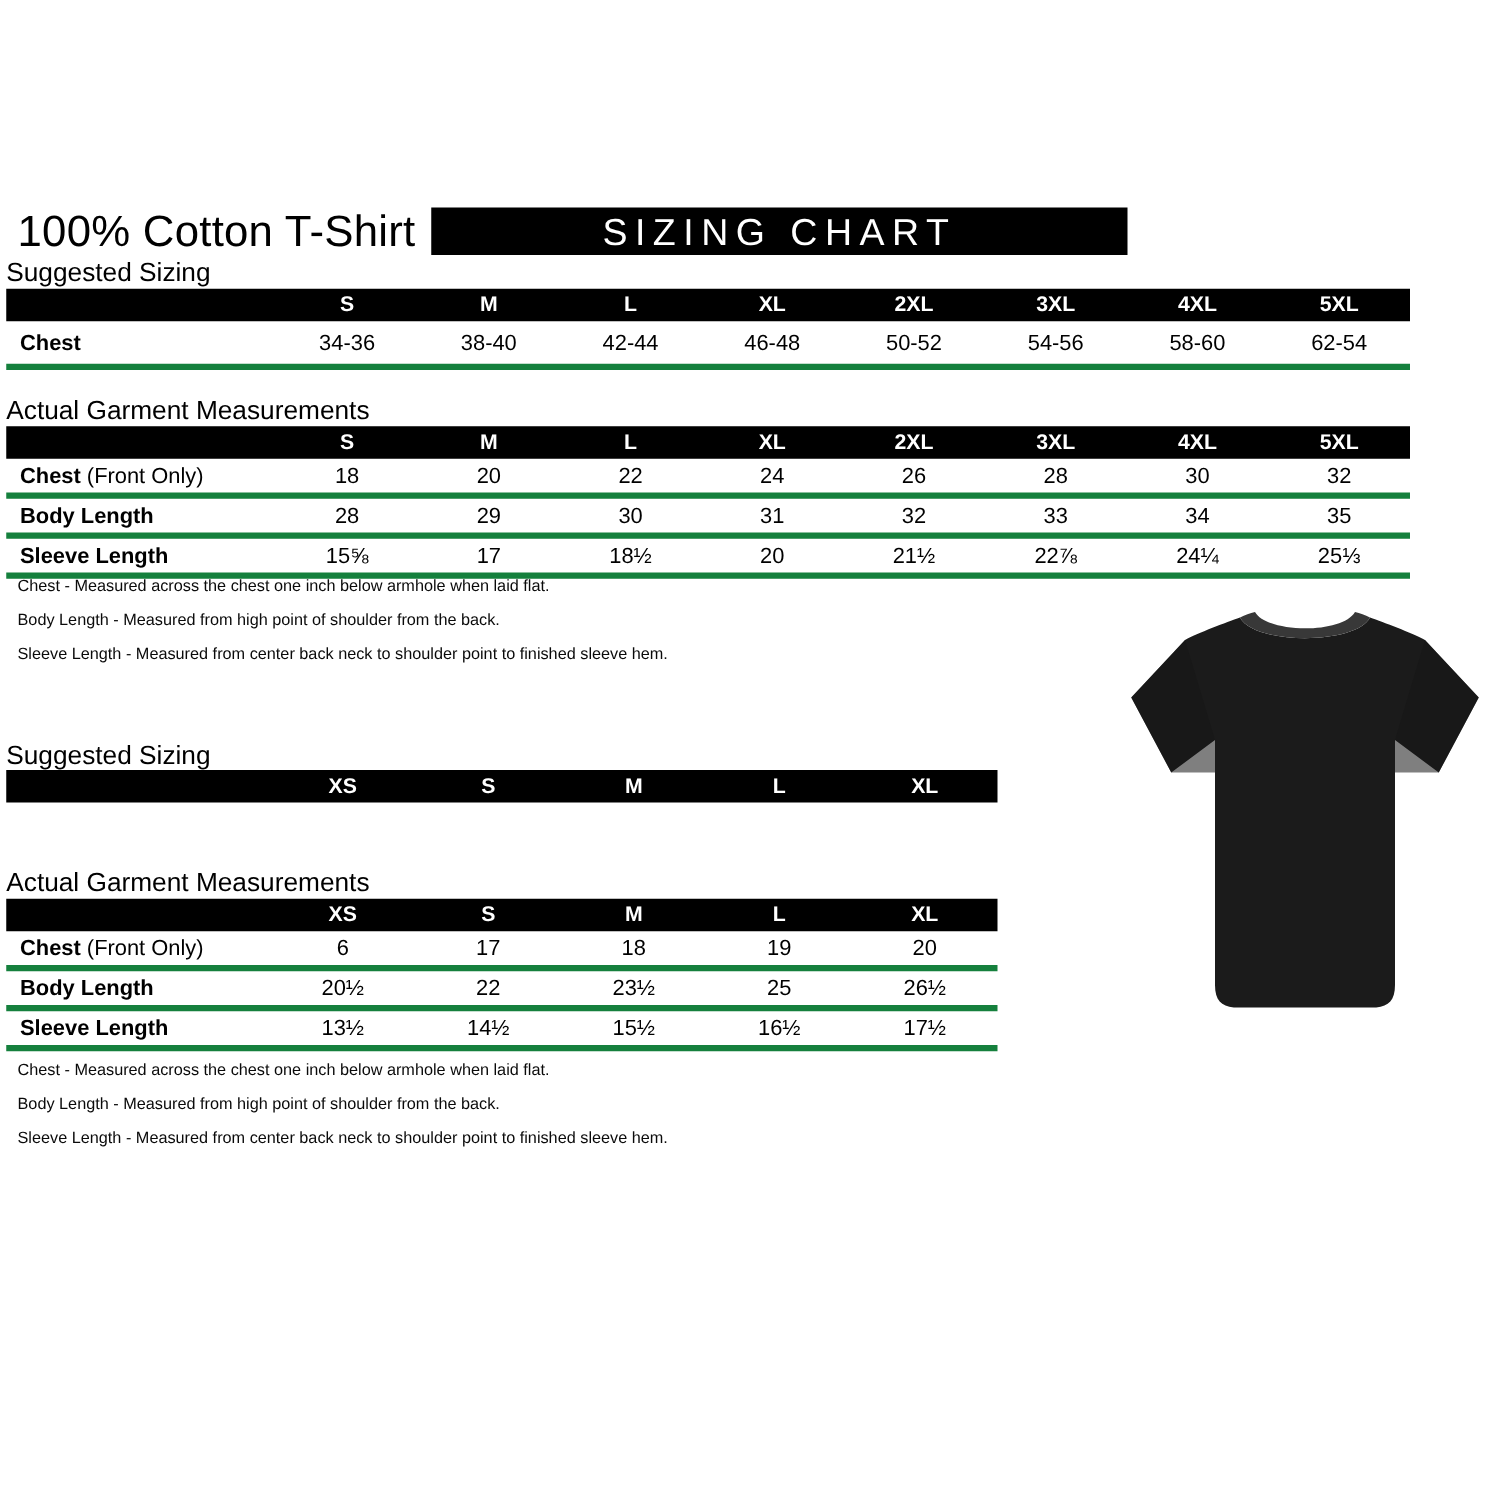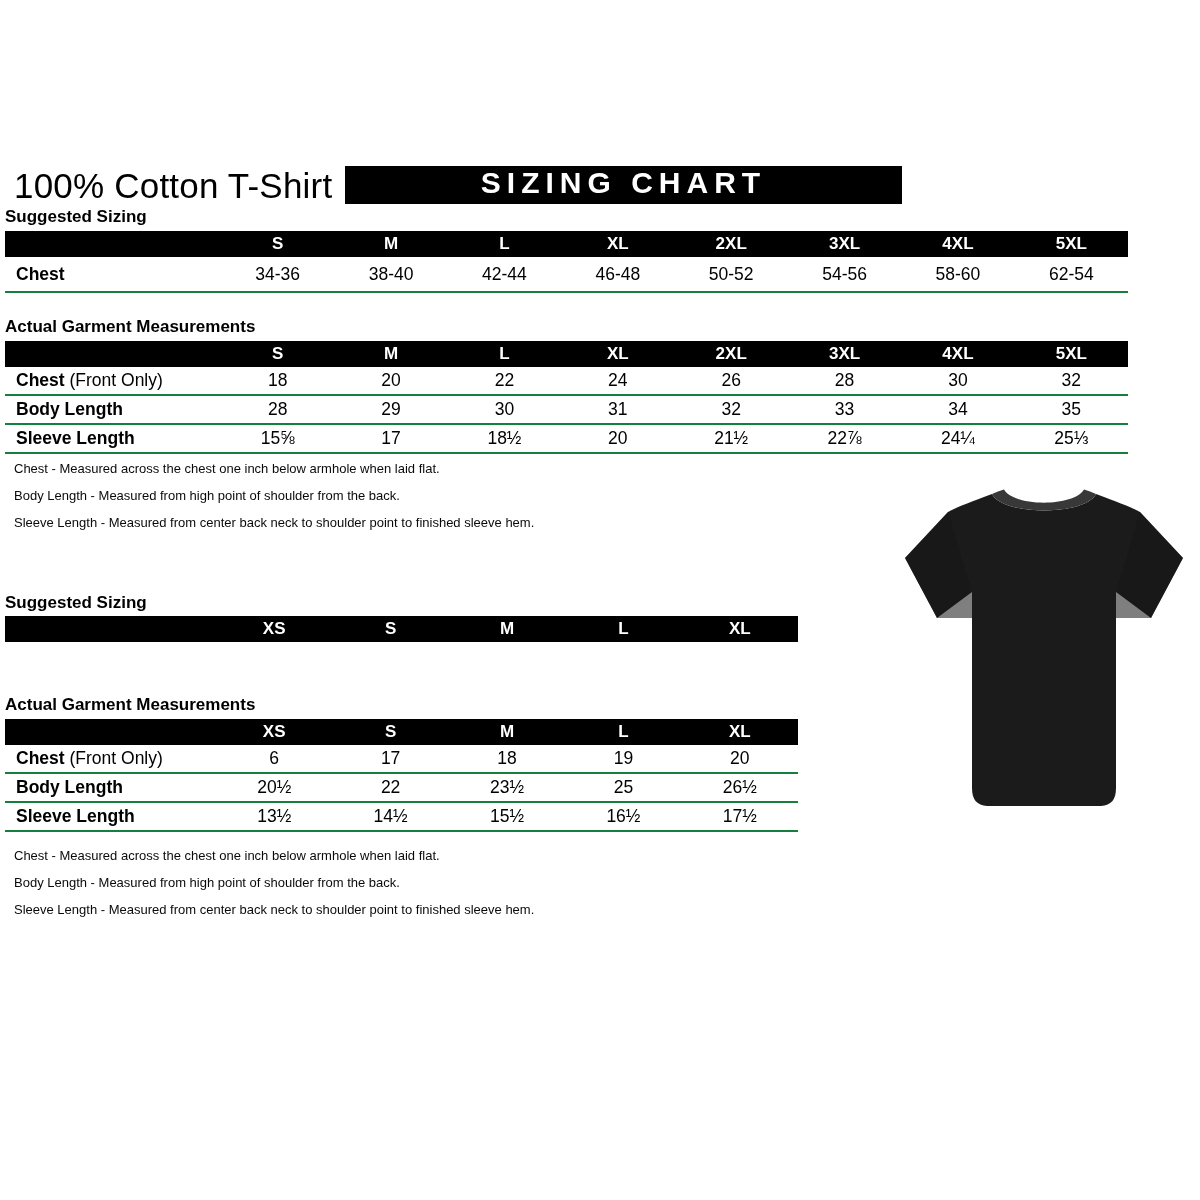--- a/index.html
+++ b/index.html
@@ -27,30 +27,30 @@
   }
   .banner {
     position: absolute;
     left: 345px;
     top: 166px;
     width: 557px;
     height: 38px;
     background: #000;
     color: #fff;
     display: flex;
-    align-items: flex-start;
+    align-items: flex-end;
     justify-content: center;
     font-size: 30px;
-    font-weight: 700;
+    font-weight: 400;
     letter-spacing: 6px;
   }
   .section-label {
     position: absolute;
-    font-size: 17px;
-    font-weight: 700;
+    font-size: 21px;
+    font-weight: 400;
     white-space: nowrap;
   }
   .youth-title {
     position: absolute;
     left: 5px;
     top: 550px;
     font-size: 26px;
     font-weight: 700;
     white-space: nowrap;
   }
@@ -63,21 +63,21 @@
   }
   .t-row.header {
     background: #000;
     color: #fff;
     height: 26px;
     font-weight: 700;
     font-size: 17px;
   }
   .t-row.data {
     height: 27px;
-    border-bottom: 2px solid #15803d;
+    border-bottom: 5px solid #15803d;
     font-size: 17.5px;
   }
   .tall-rows .t-row.data {
     height: 34px;
   }
   .t-cell {
     flex: 1 1 0;
     text-align: center;
     overflow: hidden;
     white-space: nowrap;

